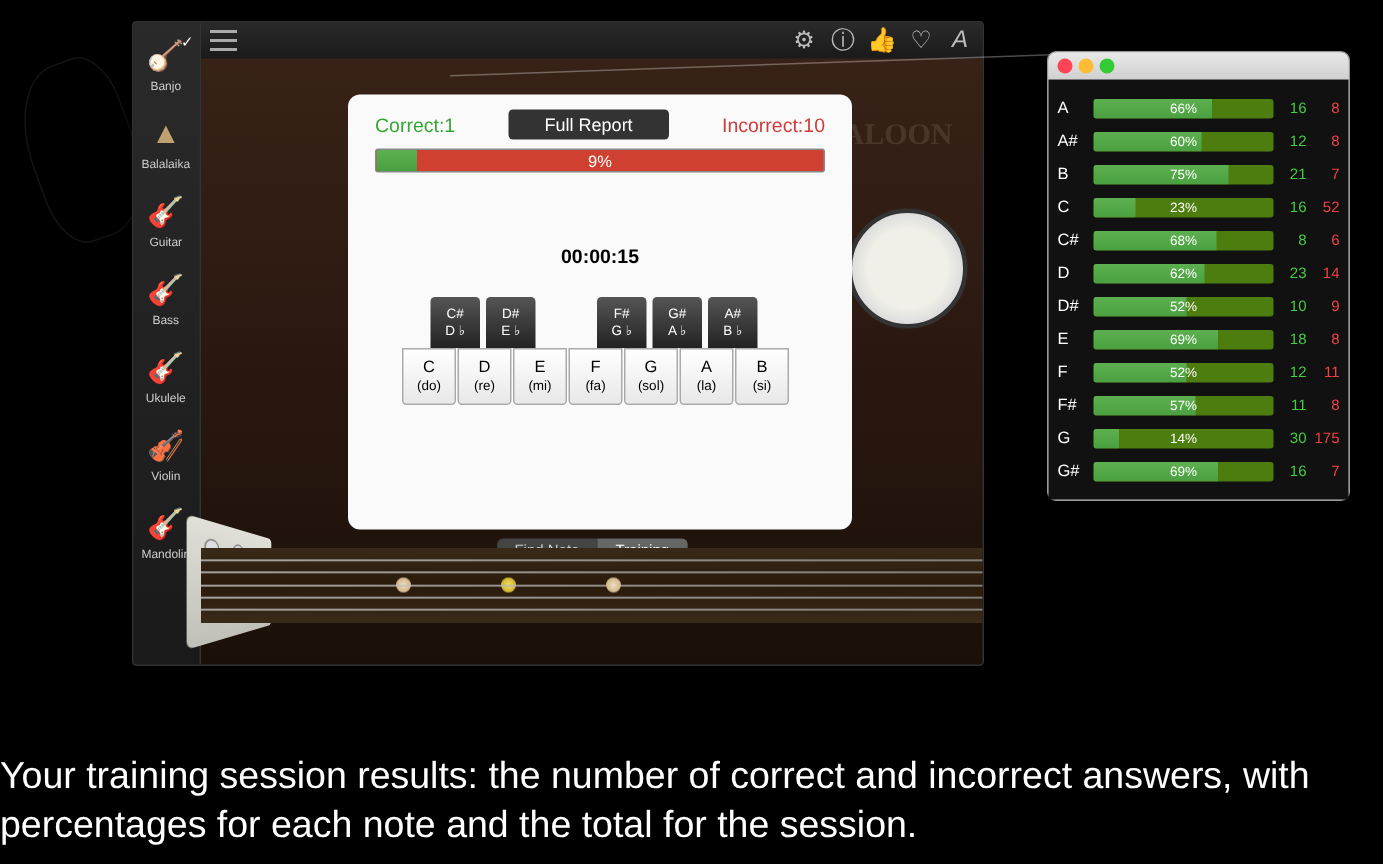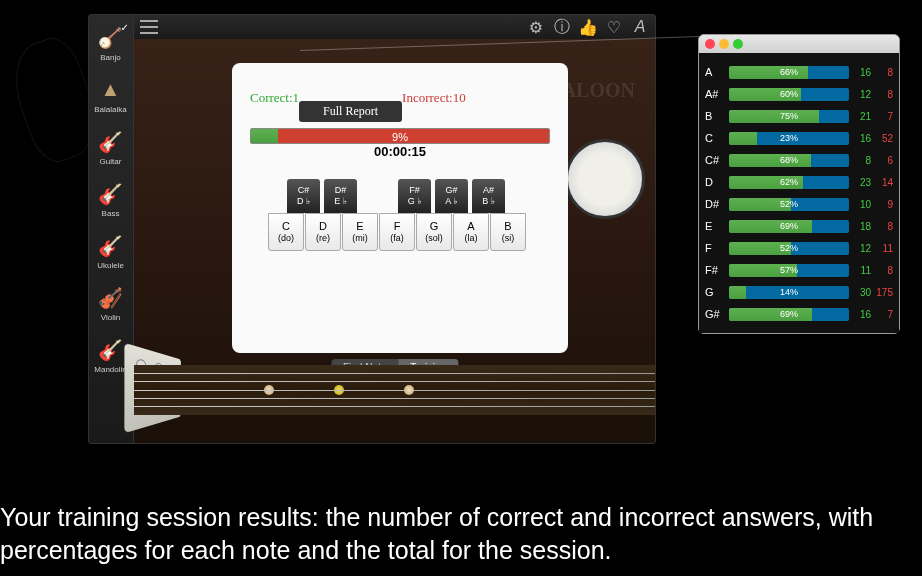--- a/index.html
+++ b/index.html
@@ -140,33 +140,32 @@
 .panel {
   position: absolute;
   left: 98px; top: 24px;
   width: 336px; height: 290px;
   background: #fafafa;
   border-radius: 8px;
 }
 .panel-top {
   display: flex;
   align-items: center;
+  justify-content: space-between;
   padding: 10px 18px 6px;
-  font-family: Liberation Serif, serif;
 }
 .correct-label { color: #33a733; font-size: 13px; }
 .incorrect-label { color: #d03a3a; font-size: 13px; }
 .report-btn {
   background: #333;
   color: #fff;
   padding: 3px 24px;
   border-radius: 3px;
   font-size: 12px;
   cursor: pointer;
-  margin-top: 28px;
 }
 .progress-outer {
   margin: 0 18px;
   height: 16px;
   background: #d04030;
   border: 1px solid #888;
   border-radius: 2px;
   position: relative;
   overflow: hidden;
 }
@@ -194,20 +193,21 @@
   justify-content: center;
   color: #fff;
   font-size: 9px;
   cursor: pointer;
 }
 .timer {
   text-align: center;
   font-size: 13px;
   font-weight: 600;
   color: #000;
+  margin-top: 48px;
 }
 .keyboard {
   margin: 20px auto 0;
   width: 264px;
 }
 .black-keys {
   display: flex;
   gap: 4px;
   padding-left: 19px;
 }
@@ -350,21 +350,21 @@
   height: 22px;
 }
 .stat-note {
   width: 24px;
   color: #fff;
   font-size: 11px;
 }
 .stat-bar {
   flex: 1;
   height: 13px;
-  background: #0369a1;
+  background: #4d7c0f;
   border-radius: 2px;
   position: relative;
   overflow: hidden;
 }
 .stat-fill {
   height: 100%;
   background: linear-gradient(to bottom, #5db050, #4aa040);
 }
 .stat-pct {
   position: absolute;

